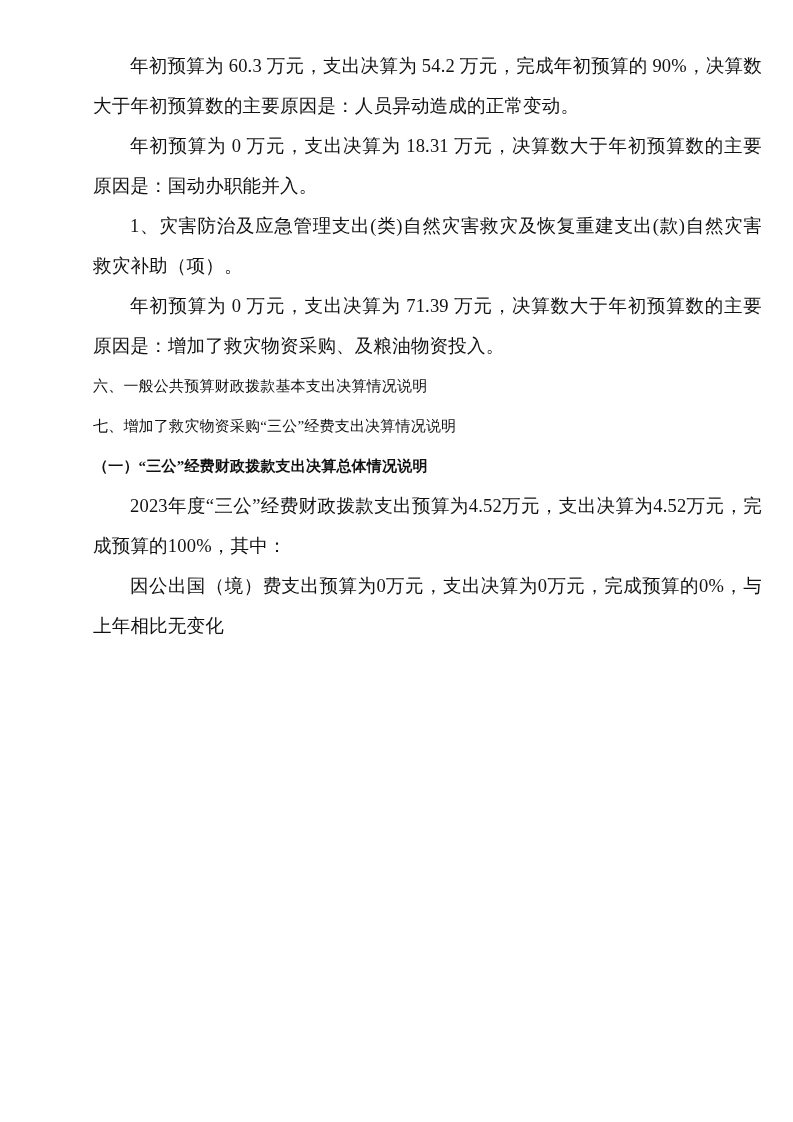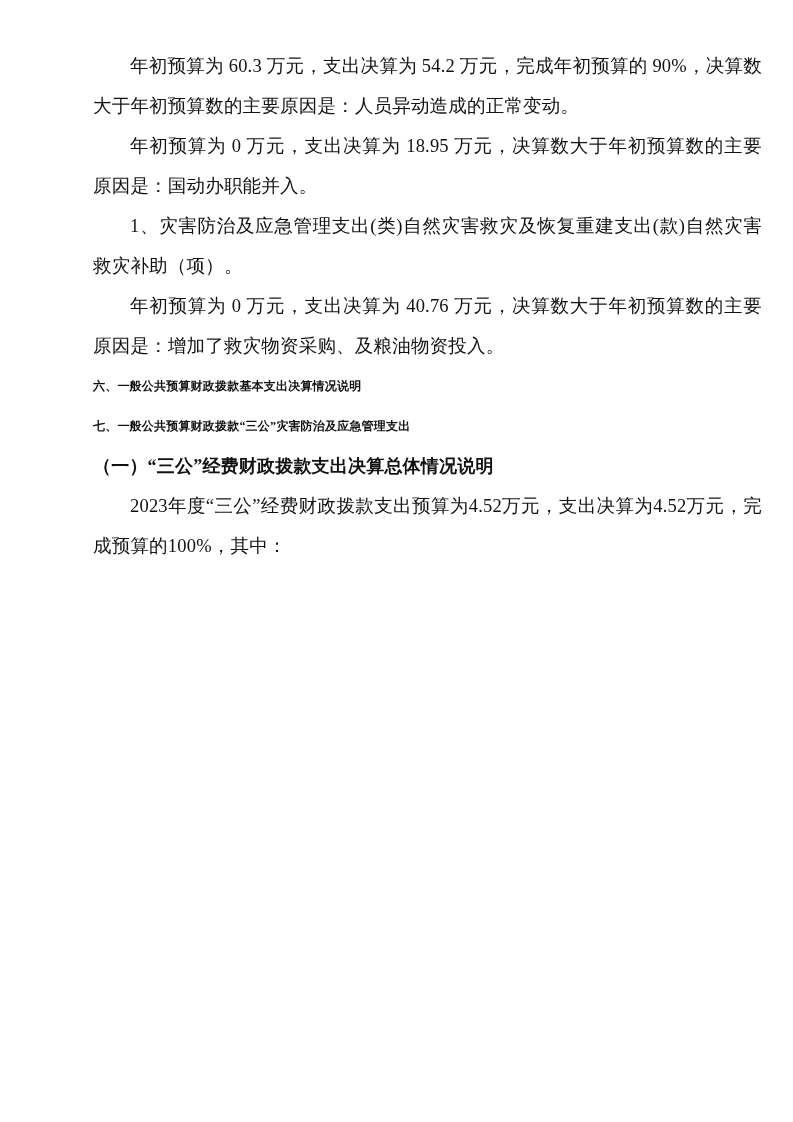--- a/index.html
+++ b/index.html
@@ -24,55 +24,56 @@
     line-height: 40px;
     text-align: justify;
     text-justify: inter-ideograph;
     letter-spacing: 0.2px;
     margin: 0;
   }
   .indent {
     text-indent: 2em;
   }
   .heading {
-    font-size: 12px;
+    font-size: 15px;
     line-height: 40px;
-    font-weight: bold;
+    font-weight: normal;
     margin: 0;
     text-indent: 0;
     letter-spacing: 0.2px;
   }
   .heading-indent {
-    font-size: 18px;
+    font-size: 15px;
     line-height: 40px;
     font-weight: bold;
     margin: 0;
     text-indent: 0;
     letter-spacing: 0.2px;
   }
 </style>
 </head>
 <body>
 
 <div class="page">
 
   <p class="body-text indent">年初预算为 60.3 万元，支出决算为 54.2 万元，完成年初预算的 90%，决算数大于年初预算数的主要原因是：人员异动造成的正常变动。</p>
 
 
 
 
-  <p class="body-text indent">年初预算为 0 万元，支出决算为 18.95 万元，决算数大于年初预算数的主要原因是：国动办职能并入。</p>
+  <p class="body-text indent">年初预算为 0 万元，支出决算为 18.31 万元，决算数大于年初预算数的主要原因是：国动办职能并入。</p>
 
   <p class="body-text indent">1、灾害防治及应急管理支出(类)自然灾害救灾及恢复重建支出(款)自然灾害救灾补助（项）。</p>
 
-  <p class="body-text indent">年初预算为 0 万元，支出决算为 40.76 万元，决算数大于年初预算数的主要原因是：增加了救灾物资采购、及粮油物资投入。</p>
+  <p class="body-text indent">年初预算为 0 万元，支出决算为 71.39 万元，决算数大于年初预算数的主要原因是：增加了救灾物资采购、及粮油物资投入。</p>
 
   <p class="heading">六、一般公共预算财政拨款基本支出决算情况说明</p>
 
 
-  <p class="heading">七、一般公共预算财政拨款“三公”灾害防治及应急管理支出</p>
+  <p class="heading">七、增加了救灾物资采购“三公”经费支出决算情况说明</p>
 
   <p class="heading-indent">（一）“三公”经费财政拨款支出决算总体情况说明</p>
 
   <p class="body-text indent">2023年度“三公”经费财政拨款支出预算为4.52万元，支出决算为4.52万元，完成预算的100%，其中：</p>
 
+  <p class="body-text indent">因公出国（境）费支出预算为0万元，支出决算为0万元，完成预算的0%，与上年相比无变化</p>
 
 </div>
 
 </body></html>

